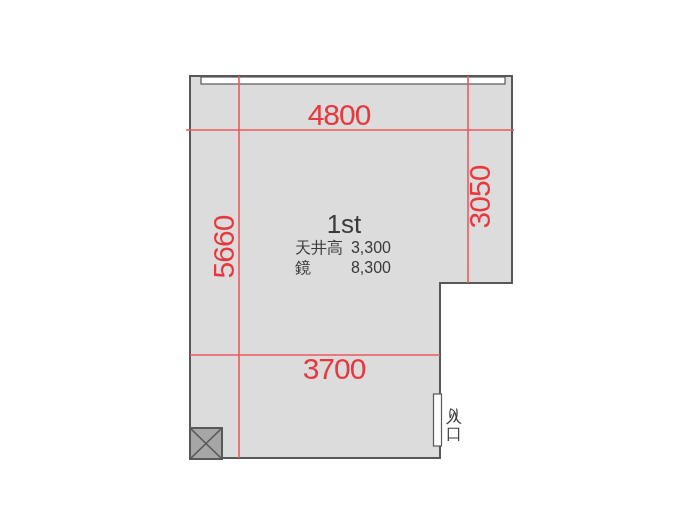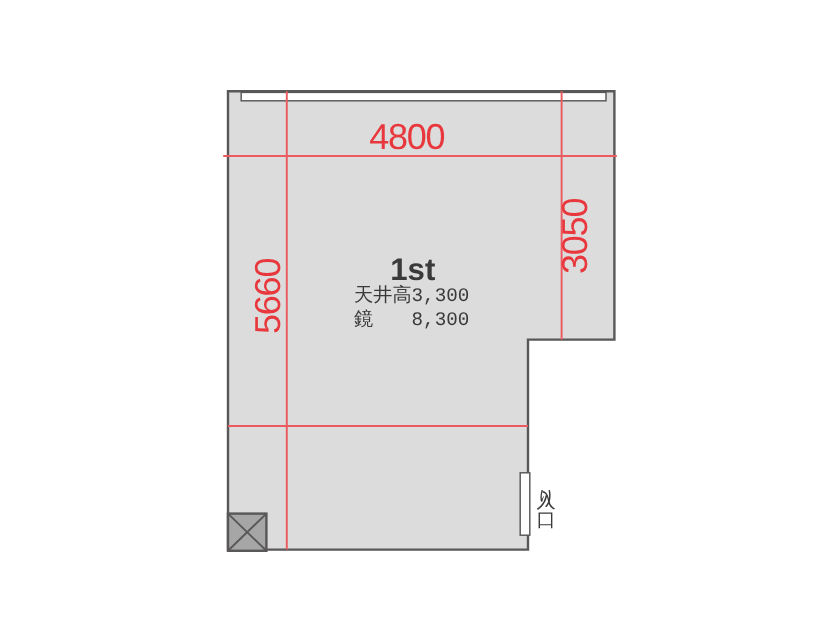--- a/index.html
+++ b/index.html
@@ -42,24 +42,23 @@
     text-align: center;
   }
   .dim-label.rot { transform: rotate(-90deg); transform-origin: center center; }
 
   .room-title {
     color: var(--color-text_dark);
     font-size: 26px;
     line-height: 28px;
     width: 110px;
     text-align: center;
-    font-weight: bold;
   }
 
-  .spec-block { position: absolute; width: 96px; color: var(--color-text_dark); font-size: 16px; font-family: Liberation Mono, monospace; }
+  .spec-block { position: absolute; width: 96px; color: var(--color-text_dark); font-size: 16px; }
   .spec-row { display: flex; justify-content: space-between; line-height: 17px; margin-bottom: 3px; }
   .spec-label { text-align: left; }
   .spec-value { text-align: left; }
 
   .entrance-label {
     color: var(--color-text_dark);
     font-size: 16px;
     line-height: 17px;
     writing-mode: vertical-rl;
     text-orientation: upright;
@@ -84,20 +83,21 @@
 
     <rect class="pillar" x="190" y="428" width="32" height="31"></rect>
     <line class="pillar-cross" x1="190" y1="428" x2="222" y2="459"></line>
     <line class="pillar-cross" x1="222" y1="428" x2="190" y2="459"></line>
 
     <rect class="door" x="433.5" y="394" width="8" height="52"></rect>
   </svg>
 
   <div class="txt dim-label" style="left:269px; top:100px;">4800</div>
 
+  <div class="txt dim-label" style="left:264px; top:354px;">3700</div>
 
   <div class="txt dim-label rot" style="left:154px; top:232px;">5660</div>
 
   <div class="txt dim-label rot" style="left:410px; top:182px;">3050</div>
 
   <div class="txt room-title" style="left:289px; top:210px;">1st</div>
 
   <div class="spec-block" style="left:295px; top:239px;">
     <div class="spec-row">
       <span class="spec-label">天井高</span>

